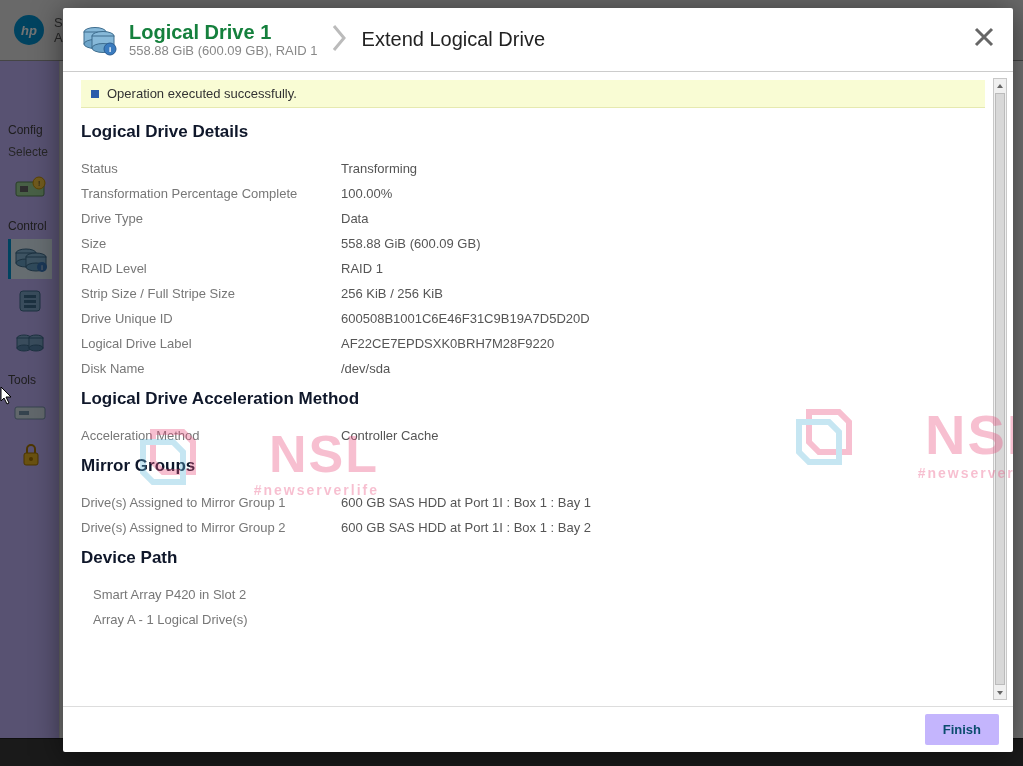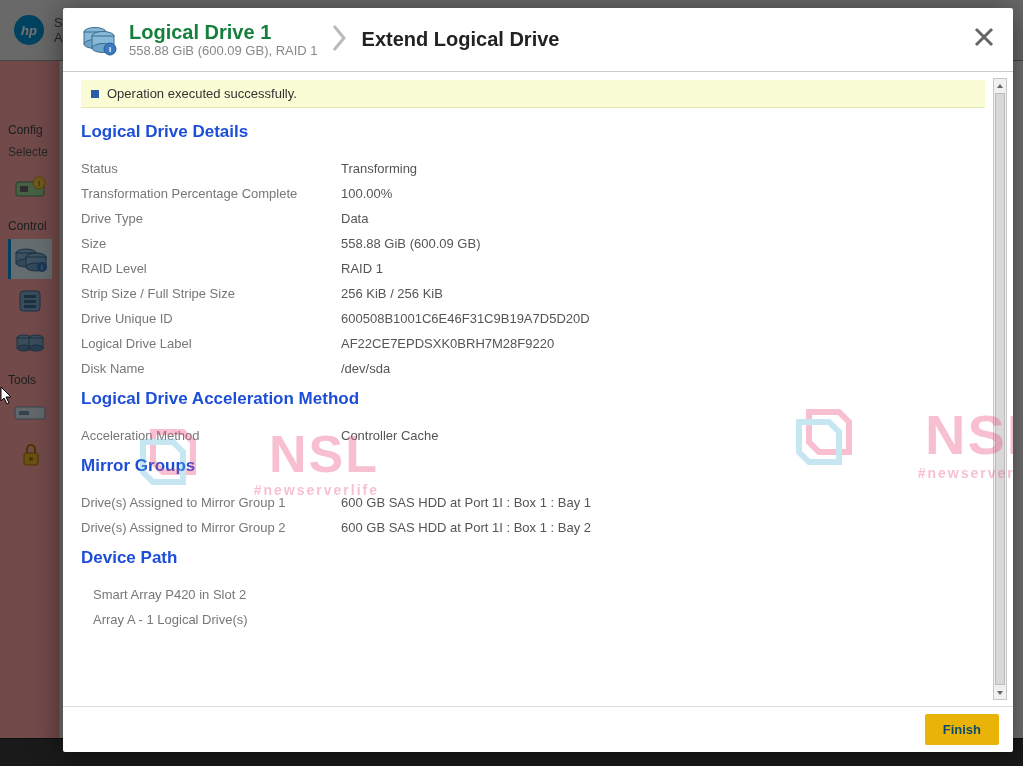--- a/index.html
+++ b/index.html
@@ -4,62 +4,62 @@
 <style>
   * { box-sizing: border-box; margin: 0; padding: 0; font-family: Arial, Helvetica, sans-serif; }
   html, body { width: 1023px; height: 766px; overflow: hidden; background: #1a1a1a; }
   
   
   .bg-window { position: absolute; top: 0; left: 0; width: 1023px; height: 766px; }
   .bg-topbar { height: 61px; background: #e8e8e8; border-bottom: 1px solid #999; display: flex; align-items: center; padding: 0 14px; color: #555; font-size: 13px; }
   .hp-logo { width: 30px; height: 30px; border-radius: 50%; background: #0096D6; display: flex; align-items: center; justify-content: center; margin-right: 10px; color: #fff; font-weight: bold; font-style: italic; font-size: 13px; }
   .bg-bottombar { height: 28px; background: #3a3a3a; position: absolute; bottom: 0; left: 0; right: 0; border-top: 1px solid #222; }
   .bg-main { position: absolute; top: 61px; bottom: 28px; left: 0; right: 0; background: #fff; display: flex; }
-  .bg-sidebar { width: 60px; background: #fca5a5; border-right: 1px solid #ddd; padding-top: 54px; }
+  .bg-sidebar { width: 60px; background: #c4b5fd; border-right: 1px solid #ddd; padding-top: 54px; }
   .bg-content { flex: 1; background: #fff; padding: 10px 18px; color: #444; font-size: 13px; }
   
   
   .overlay { position: absolute; inset: 0; background: rgba(0,0,0,0.55); }
   .modal { position: absolute; left: 63px; top: 8px; right: 10px; bottom: 14px; background: #fff; box-shadow: 0 4px 30px rgba(0,0,0,0.5); display: flex; flex-direction: column; border-radius: 2px; }
   
   
   .modal-header { height: 64px; display: flex; align-items: center; padding: 0 18px; border-bottom: 1px solid #ccc; position: relative; }
   .drive-icon-hdr { width: 36px; height: 36px; margin-right: 12px; }
   .hdr-title { font-size: 20px; font-weight: bold; color: #15803d; line-height: 1.1; }
   .hdr-sub { font-size: 13px; color: #888; line-height: 1.2; }
   .chevron { margin: 0 14px; }
   .chevron svg { width: 16px; height: 28px; }
-  .hdr-step { font-size: 20px; font-weight: bold; color: #222; }
+  .hdr-step { font-size: 20px; font-weight: normal; color: #222; }
   .close-btn { position: absolute; right: 14px; top: 14px; width: 30px; height: 30px; cursor: pointer; display:flex; align-items:center; justify-content:center; }
   .close-btn svg { width: 22px; height: 22px; }
   
   
   .modal-body { flex: 1; overflow: hidden; position: relative; padding: 8px 8px 0 18px; }
   .scroll-area { position: absolute; top: 8px; left: 18px; right: 22px; bottom: 0; overflow-y: auto; padding-right: 6px; }
   .scroll-area::-webkit-scrollbar { width: 0; }
   .fake-scrollbar { position: absolute; top: 6px; right: 6px; bottom: 6px; width: 14px; background: #f0f0f0; border: 1px solid #c8c8c8; }
   .fake-scrollbar .thumb { position: absolute; left: 1px; right: 1px; top: 14px; bottom: 14px; background: #d8d8d8; border: 1px solid #bbb; }
   .fake-scrollbar .arrow { position: absolute; left: 0; right: 0; height: 13px; display:flex; align-items:center; justify-content:center; }
   .fake-scrollbar .arrow.up { top: 0; }
   .fake-scrollbar .arrow.down { bottom: 0; }
   .fake-scrollbar .arrow svg { width: 8px; height: 8px; }
   
   .alert-success { background: #F9FCD4; border-bottom: 1px solid #e6e9b0; padding: 6px 10px; font-size: 13px; color: #333; margin-bottom: 14px; display: flex; align-items: center; }
   .alert-success .sq { width: 8px; height: 8px; background: #2a5caa; margin-right: 8px; }
   
-  .section-title { font-size: 17px; font-weight: bold; color: #1d4ed8; margin: 8px 0 14px 0; }
+  .section-title { font-size: 17px; font-weight: bold; color: #0f172a; margin: 8px 0 14px 0; }
   .kv-row { display: flex; font-size: 13px; color: #666; padding: 5px 0; }
   .kv-key { width: 260px; color: #777; }
   .kv-val { color: #555; }
   
   .device-path-line { font-size: 13px; color: #777; padding: 5px 0; margin-left: 12px; }
   
   
   .modal-footer { height: 46px; border-top: 1px solid #ddd; display: flex; align-items: center; justify-content: flex-end; padding: 0 14px; }
-  .finish-btn { background: #eab308; color: #0b4c6e; font-weight: bold; font-size: 13px; border: none; padding: 8px 18px; cursor: pointer; border-radius: 2px; }
+  .finish-btn { background: #c4b5fd; color: #0b4c6e; font-weight: bold; font-size: 13px; border: none; padding: 8px 18px; cursor: pointer; border-radius: 2px; }
   
   
   .side-sel { font-size: 12px; color: #555; padding: 4px 8px 8px; }
   .side-head { font-size: 12px; color: #444; padding: 8px 8px 4px; }
   .sb-ic { width: 44px; height: 40px; margin: 2px auto; display: flex; align-items: center; justify-content: center; cursor: pointer; }
   .sb-ic.active { background: #e3f2fb; border-left: 3px solid #0096D6; }
   
   
   .bg-peek { position: absolute; right: 8px; top: 220px; color: #666; font-size: 12px; width: 44px; overflow: hidden; line-height: 1.5; }
   .bg-peek2 { position: absolute; right: 8px; top: 572px; color: #666; font-size: 12px; width: 50px; overflow: hidden; }

